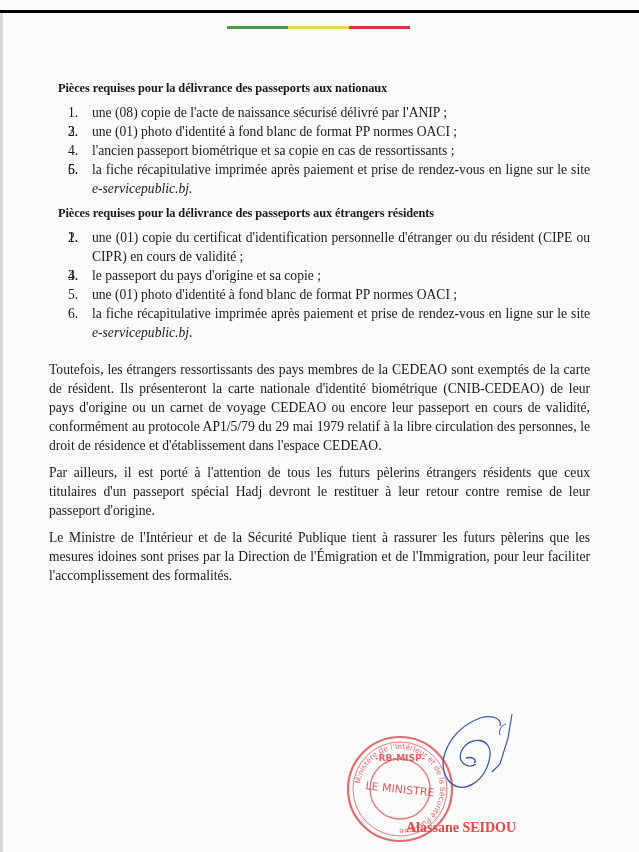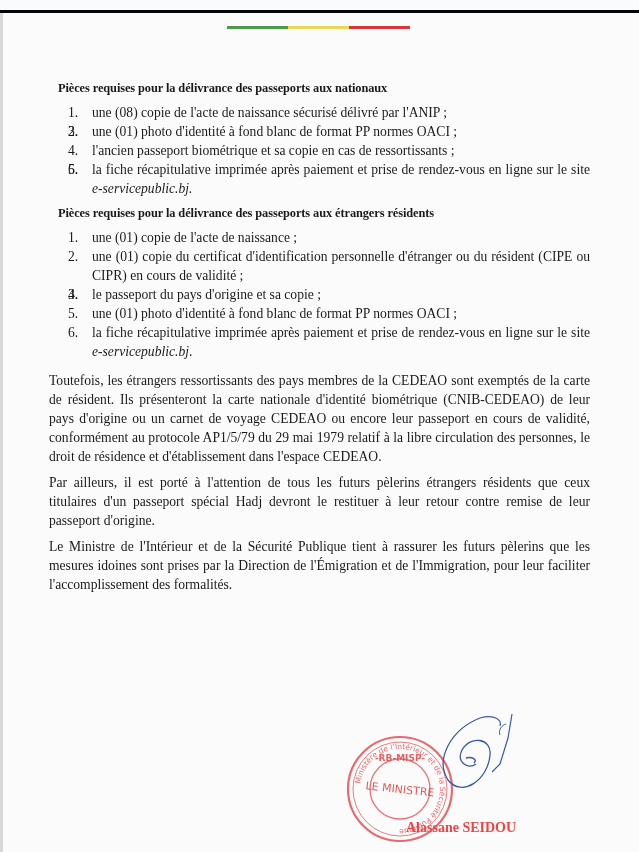--- a/index.html
+++ b/index.html
@@ -13,21 +13,21 @@
   .left-border { position: absolute; left: 0; top: 13px; width: 3px; height: 839px; background: #d8d8d8; }
   .page { position: absolute; left: 3px; top: 13px; width: 636px; height: 839px; background: #fbfbfc; }
   .flag { position: absolute; top: 26px; left: 227px; height: 3px; width: 183px; display: flex; }
   .flag span { flex: 1; height: 3px; }
   .content { position: absolute; left: 49px; top: 79px; width: 541px; font-size: 13.6px; line-height: 19px; }
   .section-title { font-weight: bold; font-size: 12.4px; margin: 0 0 5px 9px; letter-spacing: -0.1px; }
   ol.reqs { margin: 0 0 6px 0; padding: 0 0 0 19px; list-style: none; }
   ol.reqs li { position: relative; padding-left: 24px; text-align: justify; }
   ol.reqs li .num { position: absolute; left: 0; top: 0; width: 20px; }
   .link { font-style: italic; }
-  .para { text-align: justify; margin: 0 0 7px 0; }
+  .para { text-align: justify; margin: 8px 0 7px 0; }
   .sep-gap { height: 4px; }
   .stamp { position: absolute; left: 345px; top: 734px; width: 110px; height: 110px; }
   .signature { position: absolute; left: 440px; top: 700px; width: 110px; height: 110px; }
   .signer { position: absolute; left: 406px; top: 820px; font-weight: bold; font-size: 14px; color: #ef4444; }
 </style>
 </head>
 <body>
 
 <div class="top-border"></div>
 <div class="left-border"></div>
@@ -46,21 +46,21 @@
     <li><span class="num">1.</span><span>une (08) copie de l'acte de naissance sécurisé délivré par l'ANIP ;</span></li>
     <li><span class="num">2.</span></li>
     <li><span class="num">3.</span><span>une (01) photo d'identité à fond blanc de format PP normes OACI ;</span></li>
     <li><span class="num">4.</span><span>l'ancien passeport biométrique et sa copie en cas de ressortissants ;</span></li>
     <li><span class="num">5.</span></li>
     <li><span class="num">6.</span><span>la fiche récapitulative imprimée après paiement et prise de rendez-vous en ligne sur le site </span><span class="link">e-servicepublic.bj.</span><span></span></li>
   </ol>
 
   <div class="section-title">Pièces requises pour la délivrance des passeports aux étrangers résidents</div>
   <ol class="reqs">
-    <li><span class="num">1.</span><span>une (01) copie de l'acte de naissance ;</span></li>
+    <li><span class="num">1.</span></li>
     <li><span class="num">2.</span><span>une (01) copie du certificat d'identification personnelle d'étranger ou du résident (CIPE ou CIPR) en cours de validité ;</span></li>
     <li><span class="num">3.</span></li>
     <li><span class="num">4.</span><span>le passeport du pays d'origine et sa copie ;</span></li>
     <li><span class="num">5.</span><span>une (01) photo d'identité à fond blanc de format PP normes OACI ;</span></li>
     <li><span class="num">6.</span><span>la fiche récapitulative imprimée après paiement et prise de rendez-vous en ligne sur le site </span><span class="link">e-servicepublic.bj</span><span>.</span></li>
   </ol>
 
   <div class="sep-gap"></div>
   <p class="para">Toutefois, les étrangers ressortissants des pays membres de la CEDEAO sont exemptés de la carte de résident. Ils présenteront la carte nationale d'identité biométrique (CNIB-CEDEAO) de leur pays d'origine ou un carnet de voyage CEDEAO ou encore leur passeport en cours de validité, conformément au protocole AP1/5/79 du 29 mai 1979 relatif à la libre circulation des personnes, le droit de résidence et d'établissement dans l'espace CEDEAO.</p>
   <p class="para">Par ailleurs, il est porté à l'attention de tous les futurs pèlerins étrangers résidents que ceux titulaires d'un passeport spécial Hadj devront le restituer à leur retour contre remise de leur passeport d'origine.</p>

